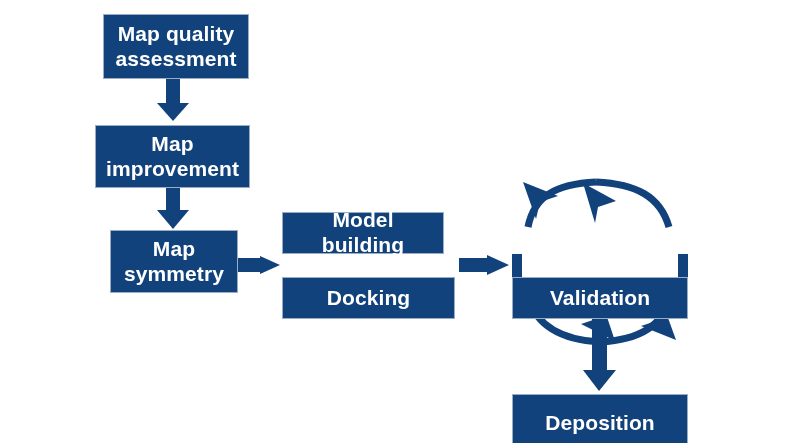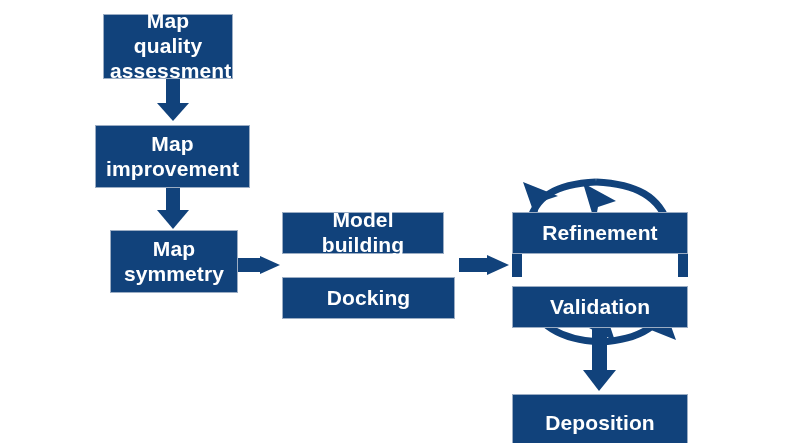--- a/index.html
+++ b/index.html
@@ -98,21 +98,21 @@
       <polygon points="615,341 581,324 599,318 602,302" fill="#11427B"></polygon>
     </g>
 
     <g>
       <rect x="592" y="312" width="15" height="62" fill="#11427B"></rect>
       <polygon points="583,370 616,370 599,391" fill="#11427B"></polygon>
     </g>
 
   </svg>
 
-  <div class="node" style="left:103px; top:14px; width:130px; height:65px;">
+  <div class="node" style="left:103px; top:14px; width:146px; height:65px;">
     <span class="node-label">Map quality
 assessment</span>
   </div>
 
   <div class="node" style="left:95px; top:125px; width:155px; height:63px;">
     <span class="node-label">Map
 improvement</span>
   </div>
 
   <div class="node" style="left:110px; top:230px; width:128px; height:63px;">
@@ -121,25 +121,22 @@
   </div>
 
   <div class="node" style="left:282px; top:212px; width:162px; height:42px;">
     <span class="node-label">Model building</span>
   </div>
 
   <div class="node" style="left:282px; top:277px; width:173px; height:42px;text-align:center;">
     <span class="node-label">Docking</span>
   </div>
 
-  <div class="node" style="left:512px; top:212px; width:176px; height:42px;">
-    <span class="node-label">Refinement</span>
-  </div>
 
-  <div class="node" style="left:512px; top:277px; width:176px; height:42px;margin-top:9px;">
+  <div class="node" style="left:512px; top:277px; width:176px; height:42px;">
     <span class="node-label">Validation</span>
   </div>
 
   <div class="node" style="left:512px; top:394px; width:176px; height:58px;">
     <span class="node-label">Deposition</span>
   </div>
 
   <svg class="svg-layer svg-layer-front" viewBox="0 0 800 443">
     <rect x="512" y="254" width="10" height="23" fill="#11427B"></rect>
     <rect x="678" y="254" width="10" height="23" fill="#11427B"></rect>

